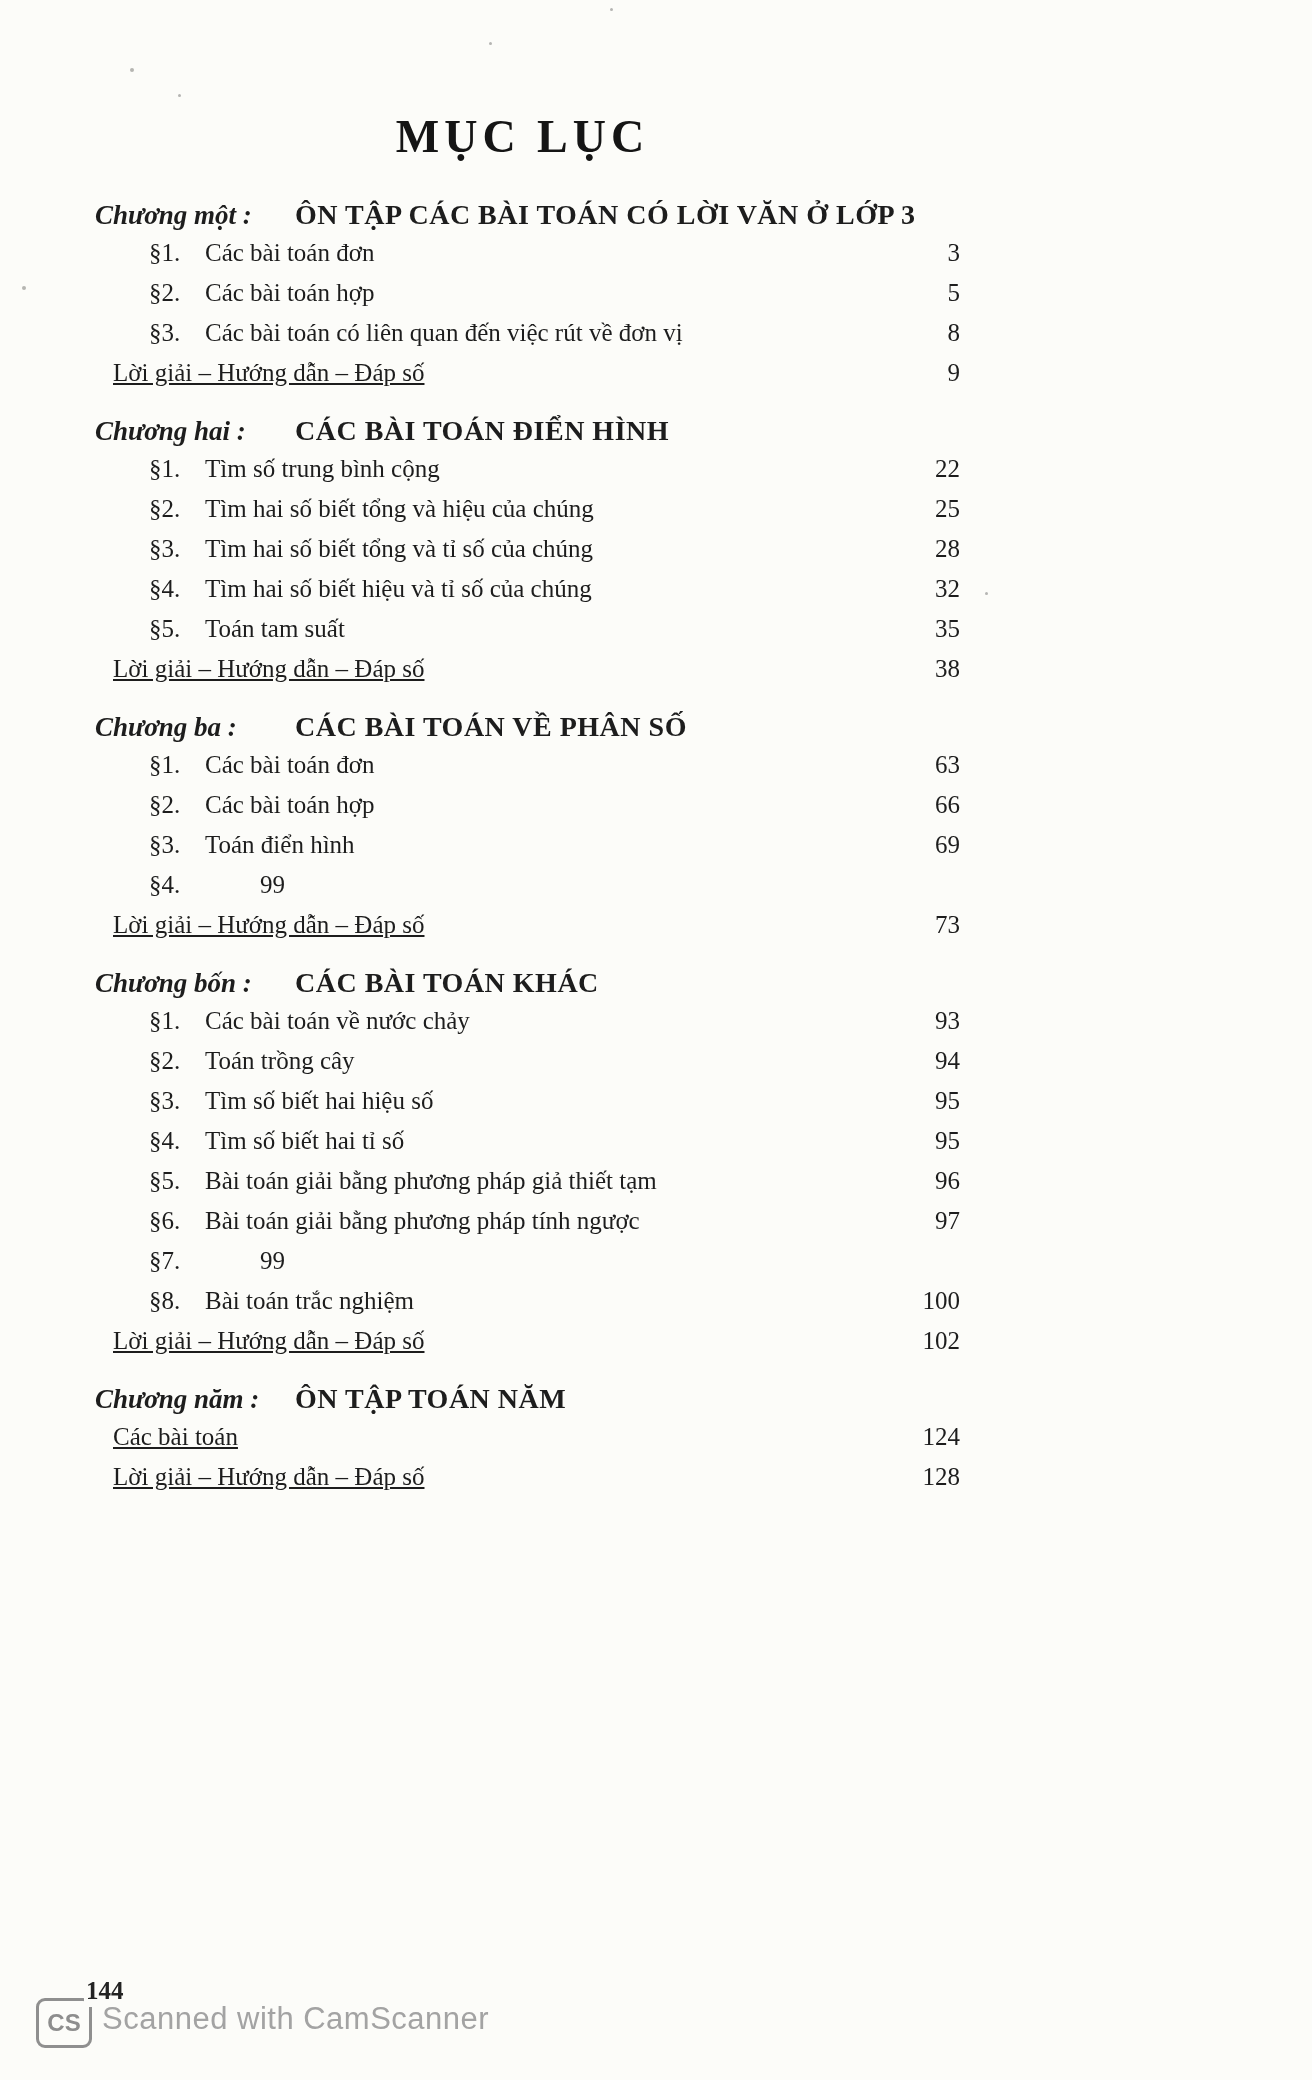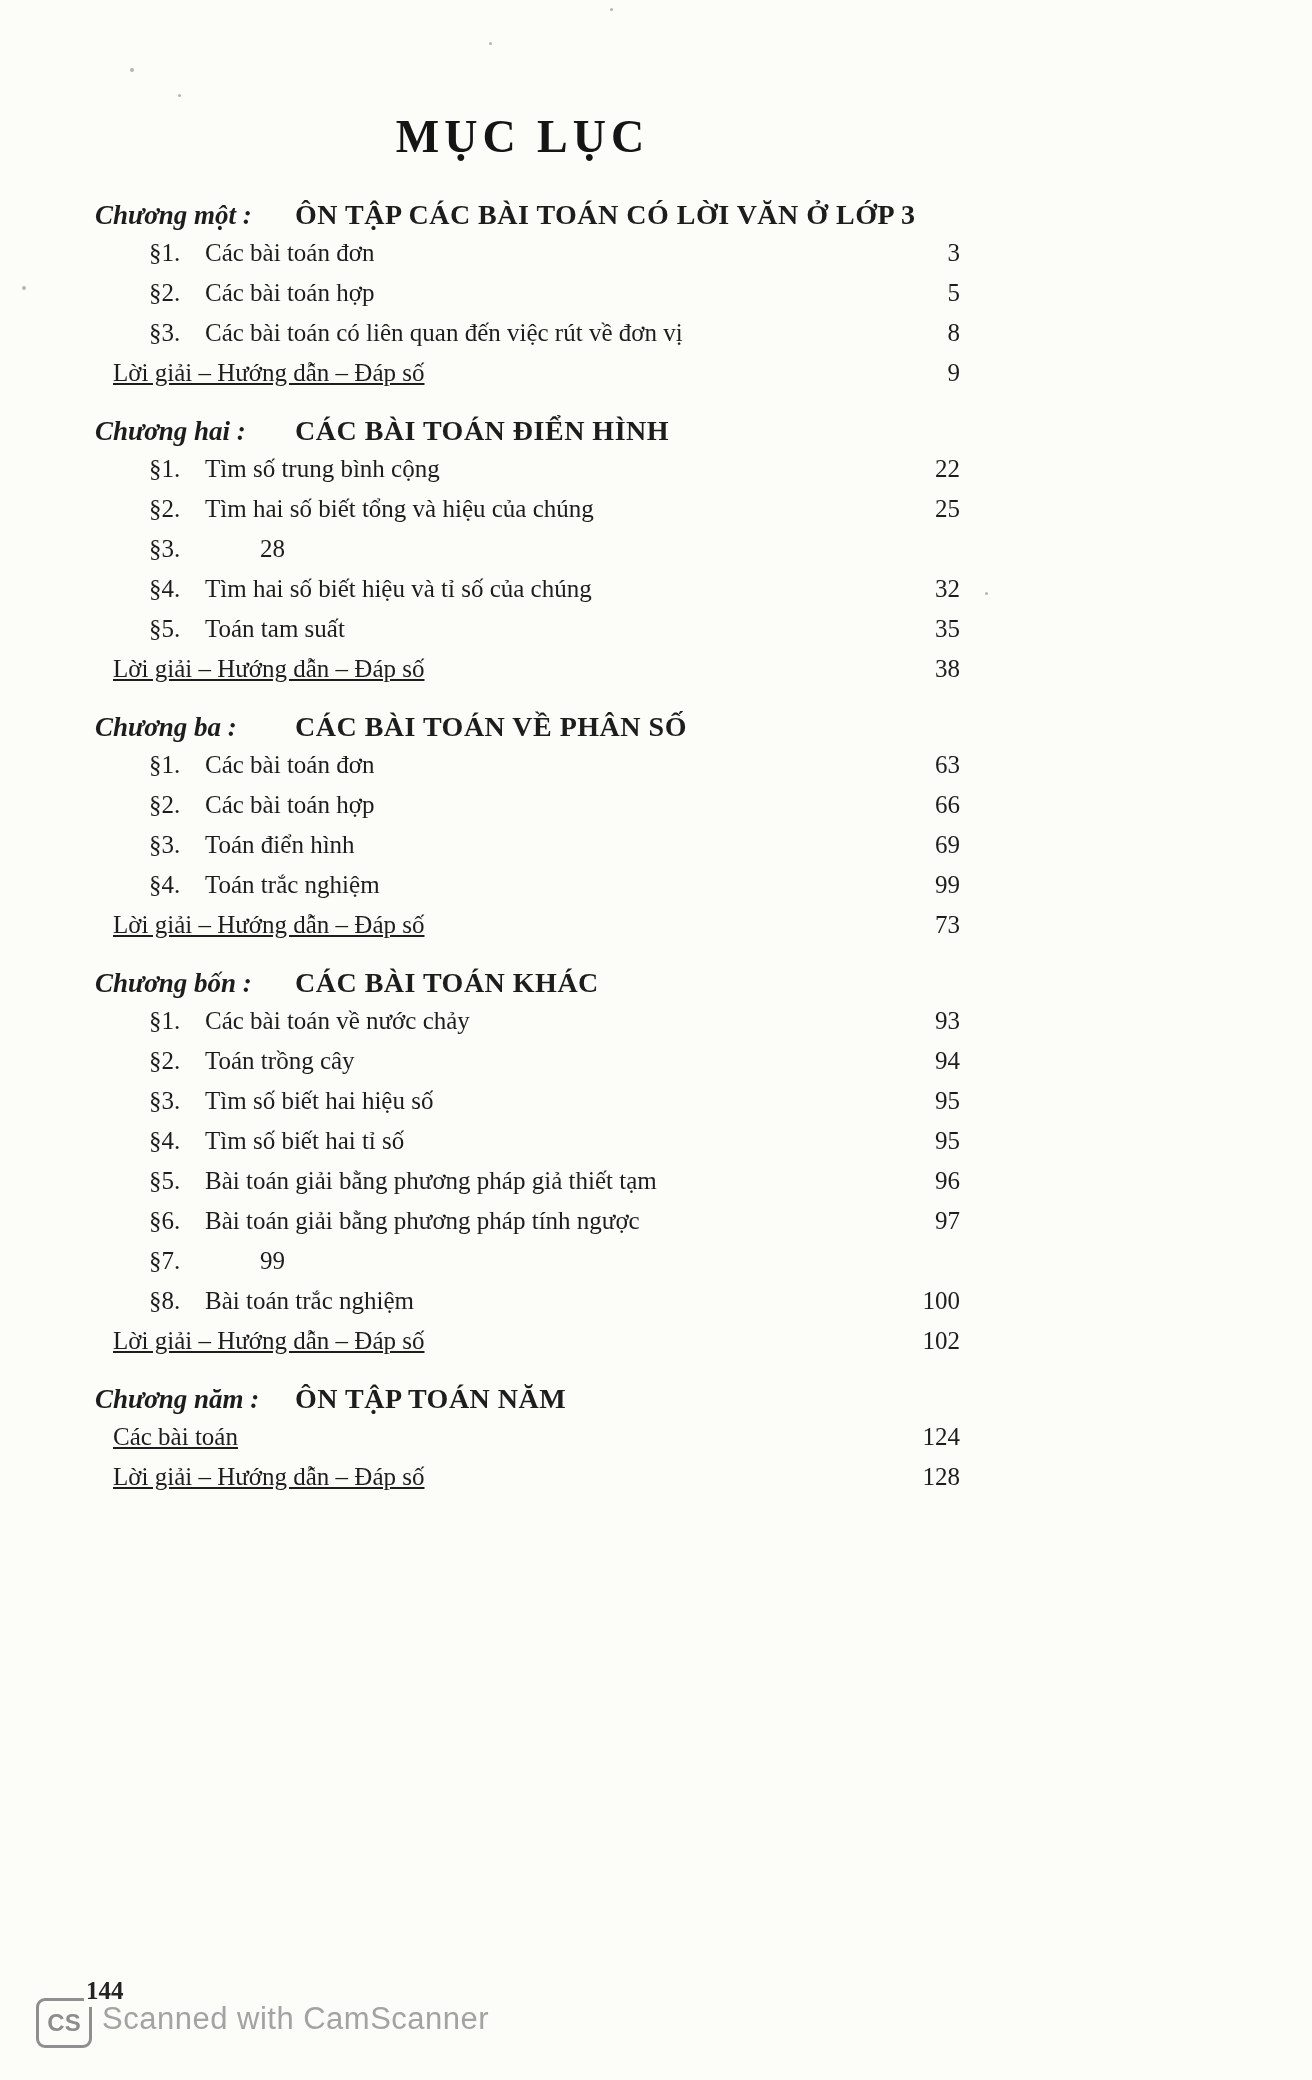--- a/index.html
+++ b/index.html
@@ -148,20 +148,21 @@
     <span class="text">Tìm số trung bình cộng</span>
     <span class="page">22</span>
   </div>
   <div class="row">
     <span class="num">§2.</span>
     <span class="text">Tìm hai số biết tổng và hiệu của chúng</span>
     <span class="page">25</span>
   </div>
   <div class="row">
     <span class="num">§3.</span>
+    <span class="text">Tìm hai số biết tổng và tỉ số của chúng</span>
     <span class="page">28</span>
   </div>
   <div class="row">
     <span class="num">§4.</span>
     <span class="text">Tìm hai số biết hiệu và tỉ số của chúng</span>
     <span class="page">32</span>
   </div>
   <div class="row">
     <span class="num">§5.</span>
     <span class="text">Toán tam suất</span>
@@ -186,21 +187,20 @@
     <span class="text">Các bài toán hợp</span>
     <span class="page">66</span>
   </div>
   <div class="row">
     <span class="num">§3.</span>
     <span class="text">Toán điển hình</span>
     <span class="page">69</span>
   </div>
   <div class="row">
     <span class="num">§4.</span>
-    <span class="text">Toán trắc nghiệm</span>
     <span class="page">99</span>
   </div>
   <div class="row plain">
     <span class="text">Lời giải – Hướng dẫn – Đáp số</span>
     <span class="page">73</span>
   </div>
 
   <div class="chapter">
     <span class="chapter-label">Chương bốn :</span>
     <span class="chapter-title">CÁC BÀI TOÁN KHÁC</span>

